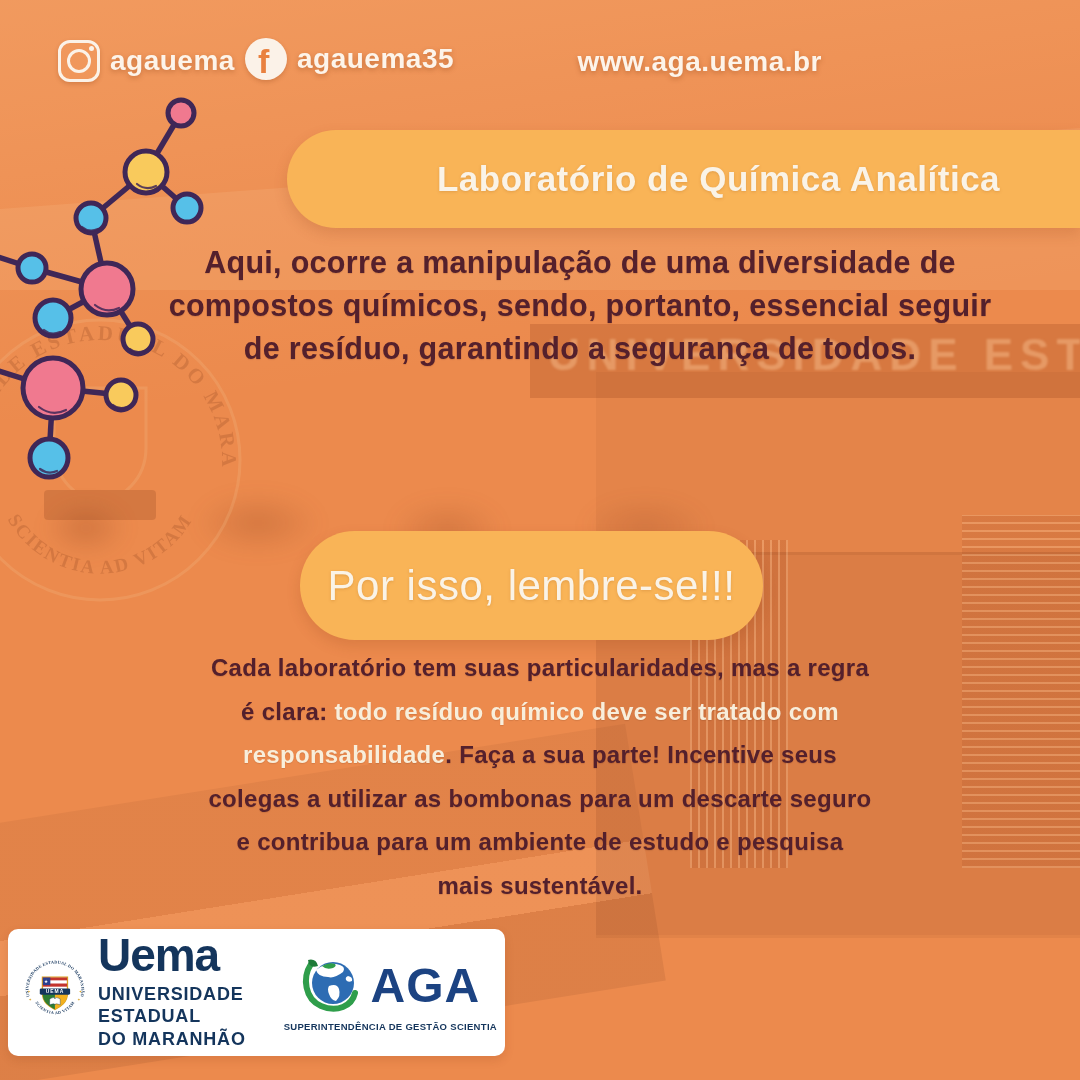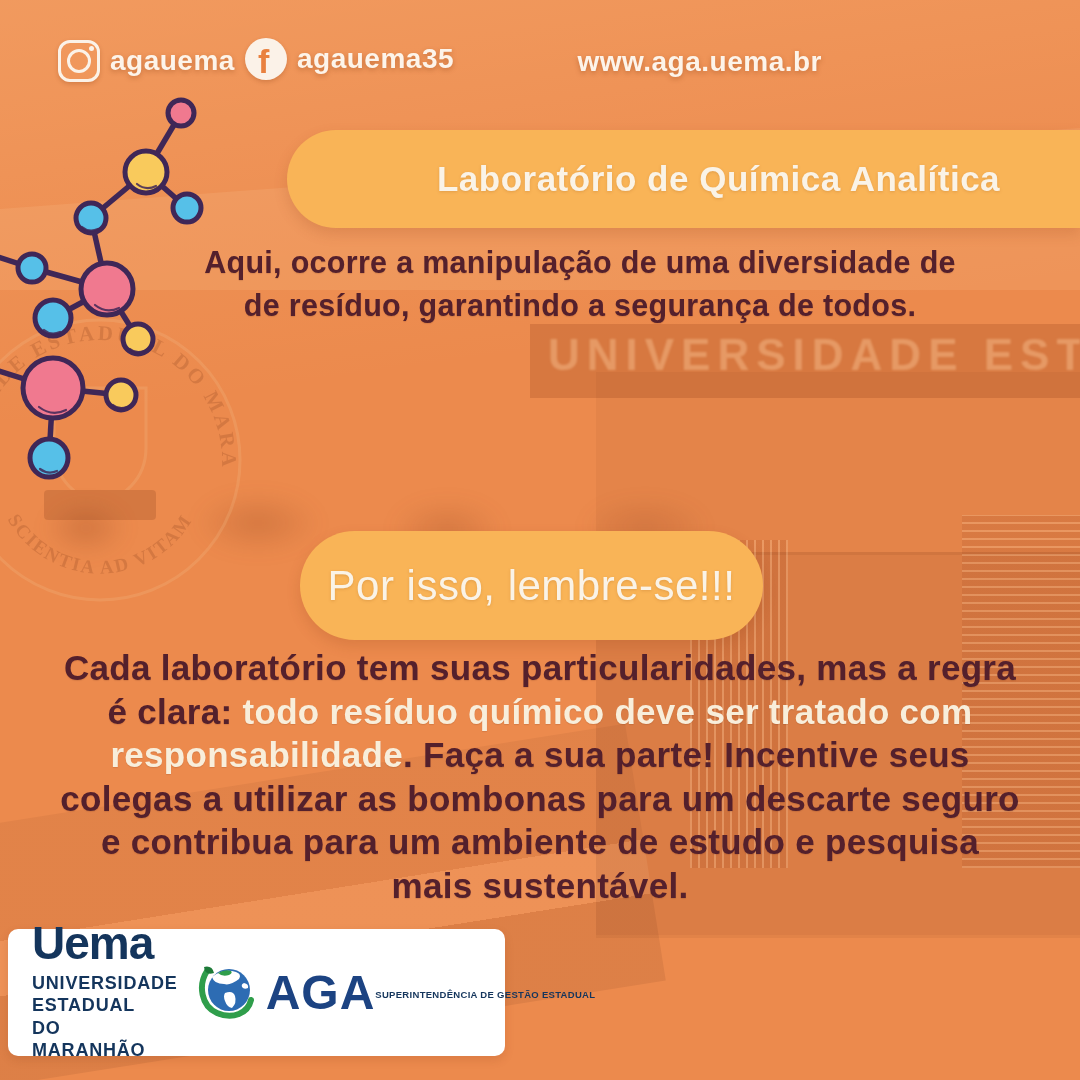--- a/index.html
+++ b/index.html
@@ -56,30 +56,30 @@
   #title-pill{left:287px;top:130px;width:793px;height:98px;border-radius:49px 0 0 49px;
       display:flex;align-items:center;justify-content:center;padding-left:70px;box-sizing:border-box;
       font-size:35px;font-weight:700;letter-spacing:.5px;text-shadow:0 1px 3px rgba(160,90,30,.25)}
   #reminder-pill{left:300px;top:531px;width:463px;height:109px;border-radius:55px;
       display:flex;align-items:center;justify-content:center;
       font-size:42px;font-weight:400;letter-spacing:.5px;text-shadow:0 1px 3px rgba(160,90,30,.25)}
   
   .para{text-align:center;color:var(--dark-text,#54202c);font-weight:600;letter-spacing:.3px;
         text-shadow:0 1px 1px rgba(60,20,10,.12)}
   #intro-paragraph{left:90px;top:241px;width:980px;font-size:30.5px;line-height:43px}
-  #closing-paragraph{left:30px;top:646px;width:1020px;font-size:35px;line-height:43.5px}
+  #closing-paragraph{left:30px;top:646px;width:1020px;font-size:24px;line-height:43.5px}
   .seg-light{color:var(--light-text,#f8eedb)}
   .seg-dark{color:var(--dark-text,#54202c)}
   
   #footer-card{left:8px;top:929px;width:497px;height:127px;background:var(--card-bg,#fff);border-radius:10px;
       display:flex;align-items:center;box-sizing:border-box;padding:0 8px 0 14px;box-shadow:0 4px 10px rgba(120,50,20,.15)}
   #uema-block{margin-left:10px}
   #uema-wordmark{font-size:46px;font-weight:800;color:var(--navy,#14355c);letter-spacing:-1px;line-height:.9}
   .uema-sub{font-size:18px;font-weight:600;letter-spacing:.8px;color:var(--navy,#14355c);line-height:1.25}
-  #aga-block{margin-left:18px;display:flex;flex-direction:row;align-items:center}
+  #aga-block{margin-left:18px;display:flex;flex-direction:column;align-items:center}
   #aga-row{display:flex;align-items:center;gap:6px}
   #aga-wordmark{font-size:48px;font-weight:800;color:var(--aga-blue,#1c4382);letter-spacing:1px;line-height:.9}
   #aga-sub{font-size:9.5px;font-weight:700;letter-spacing:.3px;color:var(--navy,#14355c);margin-top:3px;white-space:nowrap}
   .seal-star{fill:#d8a021}
 </style>
 </head>
 <body>
 
 <div id="photo">
   <div class="sky"></div>
@@ -157,20 +157,21 @@
   </div>
   <div id="site-url">www.aga.uema.br</div>
 </div>
 
 <div id="title-pill" class="abs pill">
   <span>Laboratório de Química Analítica</span>
 </div>
 
 <div id="intro-paragraph" class="abs para">
     <div>Aqui, ocorre a manipulação de uma diversidade de</div>
+    <div>compostos químicos, sendo, portanto, essencial seguir</div>
     <div>de resíduo, garantindo a segurança de todos.</div>
   </div>
 
 <div id="reminder-pill" class="abs pill">
   <span>Por isso, lembre-se!!!</span>
 </div>
 
 <div id="closing-paragraph" class="abs para">
     <div><span class="seg-dark">Cada laboratório tem suas particularidades, mas a regra</span></div>
     <div><span class="seg-dark">é clara: </span><span class="seg-light">todo resíduo químico deve ser tratado com</span></div>
@@ -225,15 +226,15 @@
         <circle cx="33" cy="29" r="21" fill="var(--globe-blue,#2d6cb3)"></circle>
         <path d="M16,16 q11,-9 24,-5 q6,2 3,7 q-9,7 -15,5 q-10,0 -12,-7 z" fill="#ffffff"></path>
         <path d="M22,12 q7,-4 13,-2 q2,2 -2,4 q-7,2 -11,-2 z" fill="var(--globe-green,#2f9e4b)"></path>
         <path d="M29,32 q8,-3 10,3 q2,7 -3,12 q-5,-1 -7,-7 q-2,-5 0,-8 z" fill="#ffffff"></path>
         <path d="M48,22 q5,1 4,5 q-4,2 -6,-1 q-1,-3 2,-4 z" fill="#ffffff"></path>
         <path d="M11,10 C2,24 5,45 21,52 C37,59 52,52 55,39" stroke="var(--globe-green,#2f9e4b)" stroke-width="6" fill="none" stroke-linecap="round"></path>
         <path d="M8,6 q8,-2 10,6 q-9,3 -10,-6 z" fill="#1d7a38"></path>
       </svg>
       <div id="aga-wordmark">AGA</div>
     </div>
-    <div id="aga-sub">SUPERINTENDÊNCIA DE GESTÃO ESTADUAL</div>
+    <div id="aga-sub">SUPERINTENDÊNCIA DE GESTÃO SCIENTIA</div>
   </div>
 </div>
 
 </body></html>

